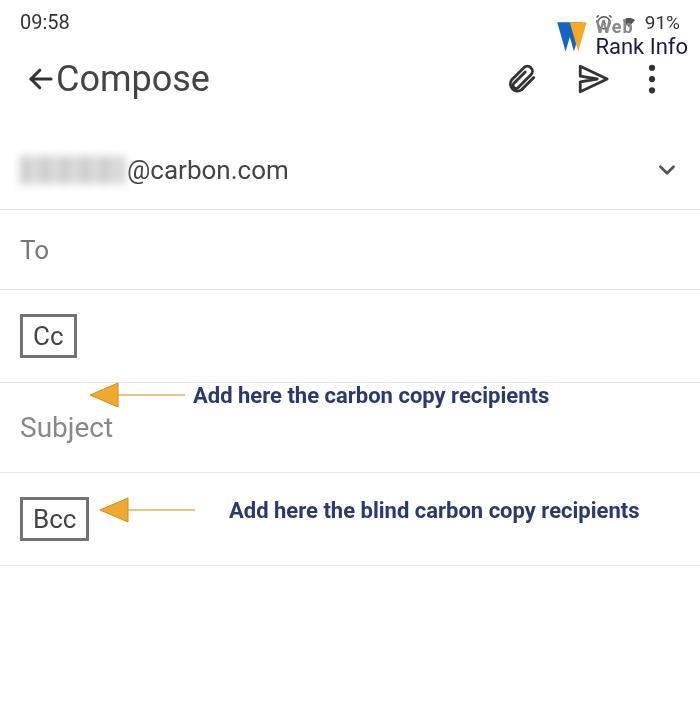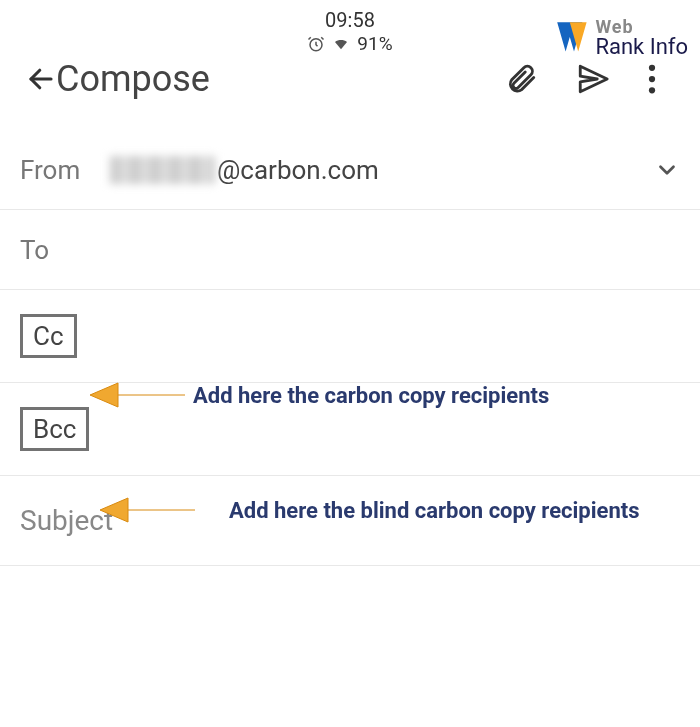--- a/index.html
+++ b/index.html
@@ -12,21 +12,20 @@
       overflow: hidden;
     }
     .status-bar {
       display: flex;
       justify-content: space-between;
       align-items: center;
       padding: 8px 20px 4px 20px;
       font-size: 20px;
       color: #333;
       height: 40px;
-      flex-direction: column;
     }
     .status-left { font-weight: 400; }
     .status-right {
       display: flex;
       align-items: center;
       gap: 6px;
     }
     .watermark {
       position: absolute;
       right: 12px;
@@ -188,46 +187,45 @@
           <circle cx="3" cy="12" r="2.5"></circle>
           <circle cx="3" cy="21" r="2.5"></circle>
         </svg>
     </div>
   </div>
 </div>
 
 <div class="fields">
 
   <div class="field-row">
-    <span class="field-label">From</span>
     <span class="field-value">
       <span class="obscured"></span>
       <span>@carbon.com</span>
     </span>
     <span class="chevron-down">
       <svg width="26" height="26" viewBox="0 0 24 24" fill="none" stroke="#555" stroke-width="2.5" stroke-linecap="round" stroke-linejoin="round">
           <polyline points="6 9 12 15 18 9"></polyline>
         </svg>
     </span>
   </div>
 
   <div class="field-row">
     <span class="field-label">To</span>
   </div>
 
   <div class="field-row" style="position:relative;">
     <span class="boxed-label">Cc</span>
   </div>
 
+  <div class="field-row subject-row">
+    <span class="field-label" style="color:#888;font-size:28px;">Subject</span>
+  </div>
+
   <div class="field-row" style="position:relative;">
     <span class="boxed-label">Bcc</span>
-  </div>
-
-  <div class="field-row subject-row">
-    <span class="field-label" style="color:#888;font-size:28px;">Subject</span>
   </div>
 
 </div>
 
 <div class="annotation" style="left:90px; top:373px;">
   <svg class="arrow-svg" width="95" height="44" viewBox="0 0 95 44">
     <path d="M95 22 L28 22 L28 10 L0 22 L28 34 L28 22" fill="#f0a830" stroke="#d88a10" stroke-width="1"></path>
   </svg>
   <span class="annotation-text">Add here the carbon copy recipients</span>
 </div>

